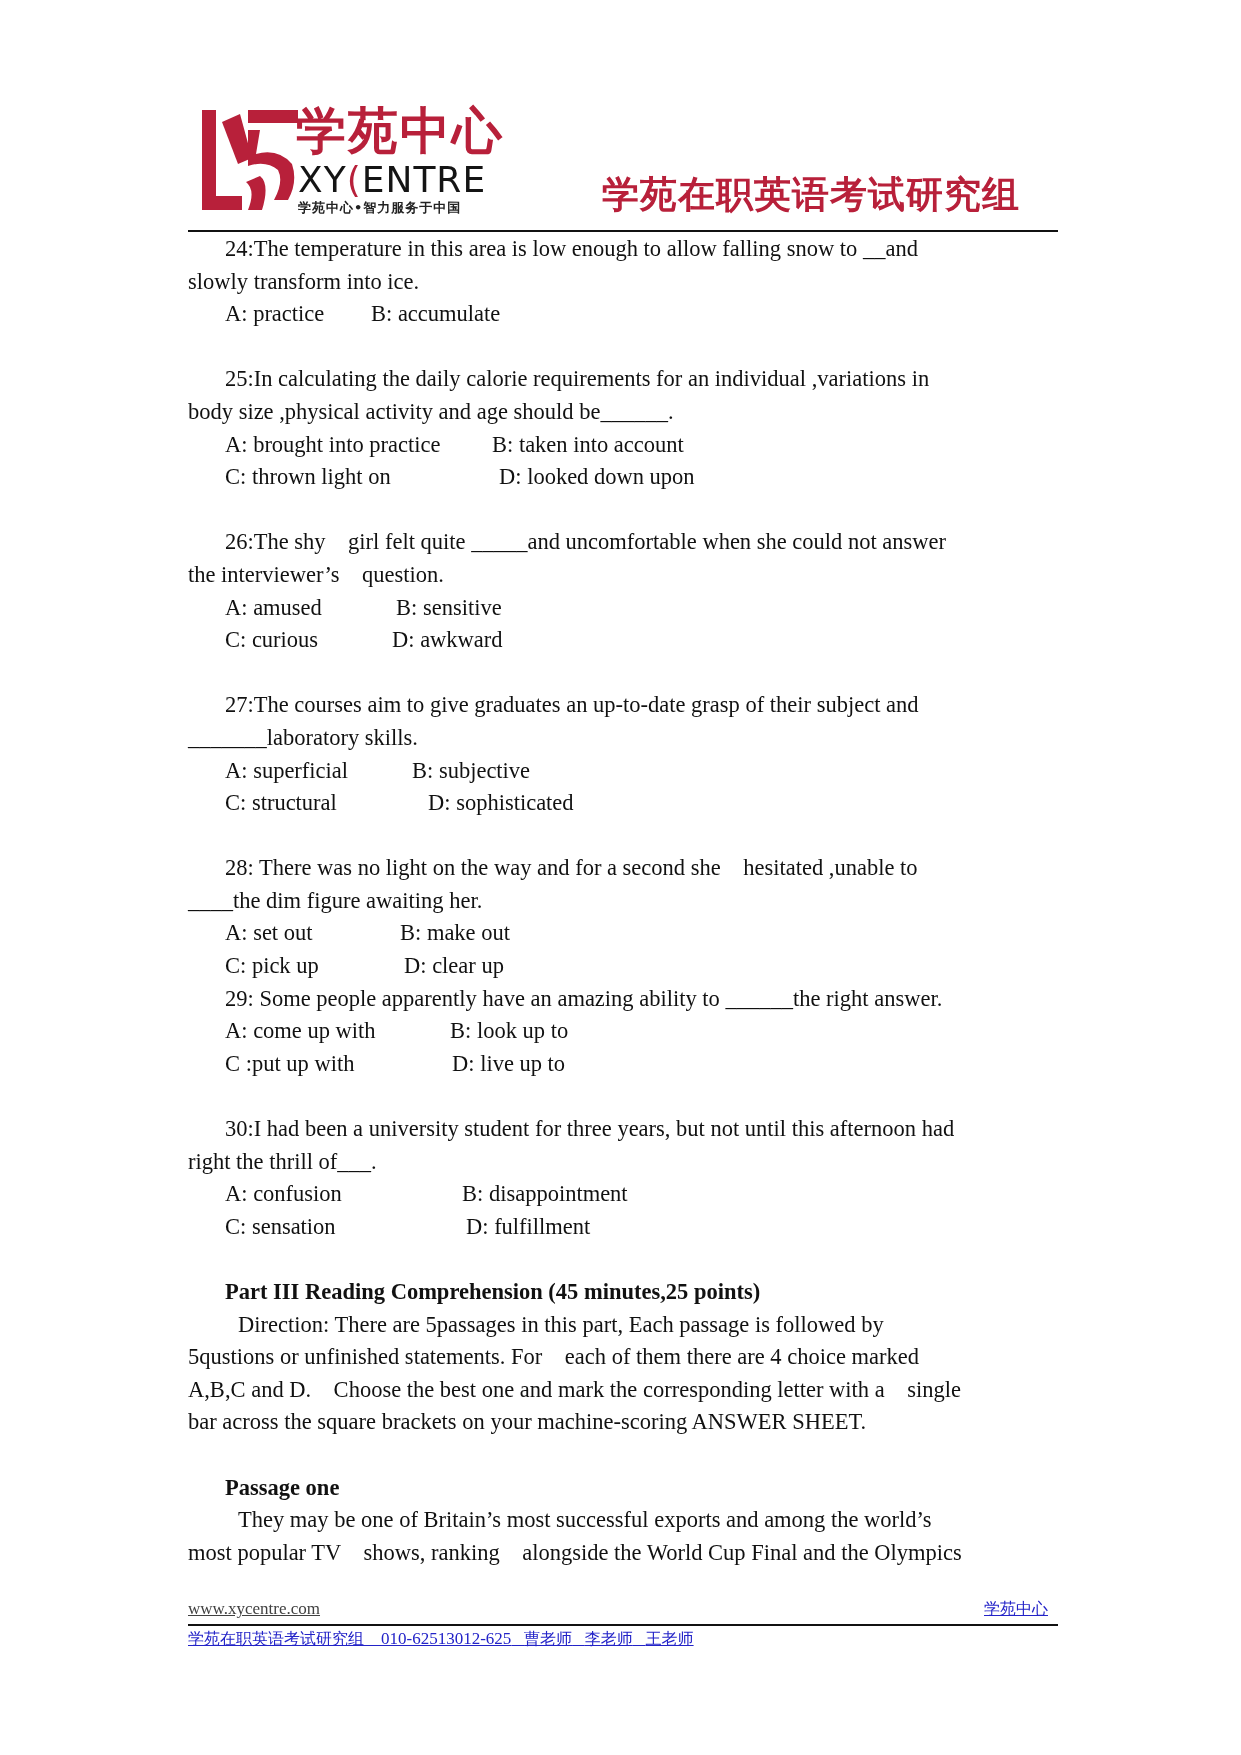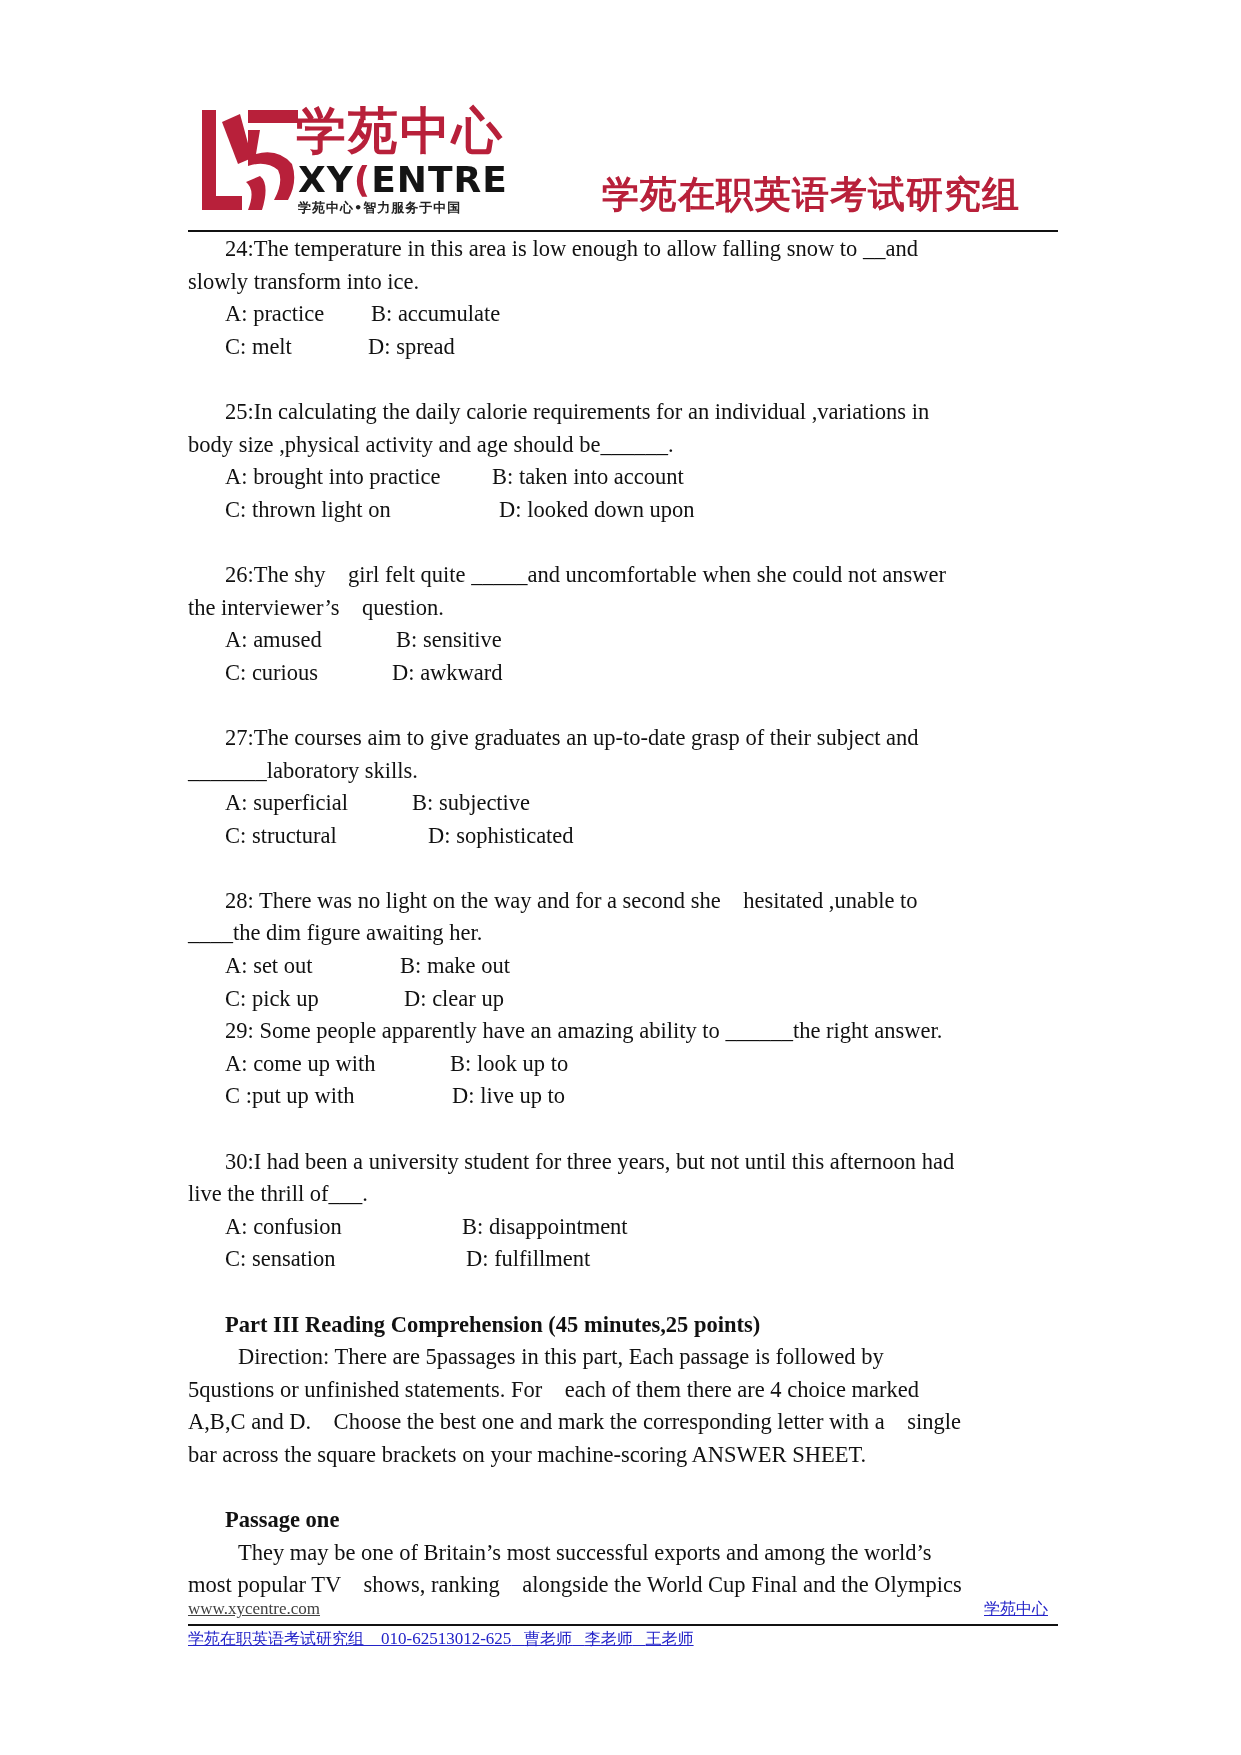--- a/index.html
+++ b/index.html
@@ -6,21 +6,21 @@
   body { width: 1241px; height: 1755px; position: relative; overflow: hidden;
          font-family: "Liberation Serif", "DejaVu Serif", serif; color: #111; }
   .page { position: absolute; left: 0; top: 0; width: 1241px; height: 1755px; }
 
   
   .header { position: absolute; left: 188px; top: 96px; width: 870px; height: 130px; }
   .logo-mark { position: absolute; left: 12px; top: 8px; width: 100px; height: 114px; }
   .logo-cn { position: absolute; left: 108px; top: 6px; font-family: "DejaVu Sans", sans-serif;
              font-size: 50px; font-weight: bold; color: #b8203a; letter-spacing: 2px; line-height: 58px; }
   .logo-en { position: absolute; left: 110px; top: 64px; font-family: "DejaVu Sans", sans-serif;
-             font-size: 36px; font-weight: bold; color: #141414; letter-spacing: 1px; line-height: 40px; }
+             font-size: 36px; font-weight: normal; color: #141414; letter-spacing: 1px; line-height: 40px; }
   .logo-en .c-mark { color: #b8203a; }
   .logo-tag { position: absolute; left: 110px; top: 104px; font-family: "DejaVu Sans", sans-serif;
               font-size: 13px; font-weight: bold; color: #222; letter-spacing: 1px; line-height: 16px; }
   .header-title { position: absolute; left: 414px; top: 76px; font-family: "DejaVu Sans", sans-serif;
                   font-size: 37px; font-weight: bold; color: #b8203a; letter-spacing: 1px; line-height: 46px; }
   .header-rule { position: absolute; left: 188px; top: 230px; width: 870px; height: 0;
                  border-top: 2px solid #111; }
 
   
   .content { position: absolute; left: 188px; top: 233px; width: 870px; }
@@ -68,24 +68,20 @@
   <div class="header-rule"></div>
 
   <div class="content">
 
     <div>
       <div class="line indent">24:The temperature in this area is low enough to allow falling snow to __and</div>
       <div class="line">slowly transform into ice.</div>
       <div class="opt-row">
         <span style="left:37px">A: practice</span>
         <span style="left:183px">B: accumulate</span>
-      </div>
-      <div class="opt-row">
-        <span style="left:37px">C: melt</span>
-        <span style="left:180px">D: spread</span>
       </div>
     </div>
     <div class="gap"></div>
 
     <div>
       <div class="line indent">25:In calculating the daily calorie requirements for an individual ,variations in</div>
       <div class="line">body size ,physical activity and age should be______.</div>
       <div class="opt-row">
         <span style="left:37px">A: brought into practice</span>
         <span style="left:304px">B: taken into account</span>
@@ -146,21 +142,21 @@
       </div>
       <div class="opt-row">
         <span style="left:37px">C :put up with</span>
         <span style="left:264px">D: live up to</span>
       </div>
     </div>
     <div class="gap"></div>
 
     <div>
       <div class="line indent">30:I had been a university student for three years, but not until this afternoon had</div>
-      <div class="line">live the thrill of___.</div>
+      <div class="line">right the thrill of___.</div>
       <div class="opt-row">
         <span style="left:37px">A: confusion</span>
         <span style="left:274px">B: disappointment</span>
       </div>
       <div class="opt-row">
         <span style="left:37px">C: sensation</span>
         <span style="left:278px">D: fulfillment</span>
       </div>
     </div>
     <div class="gap"></div>

